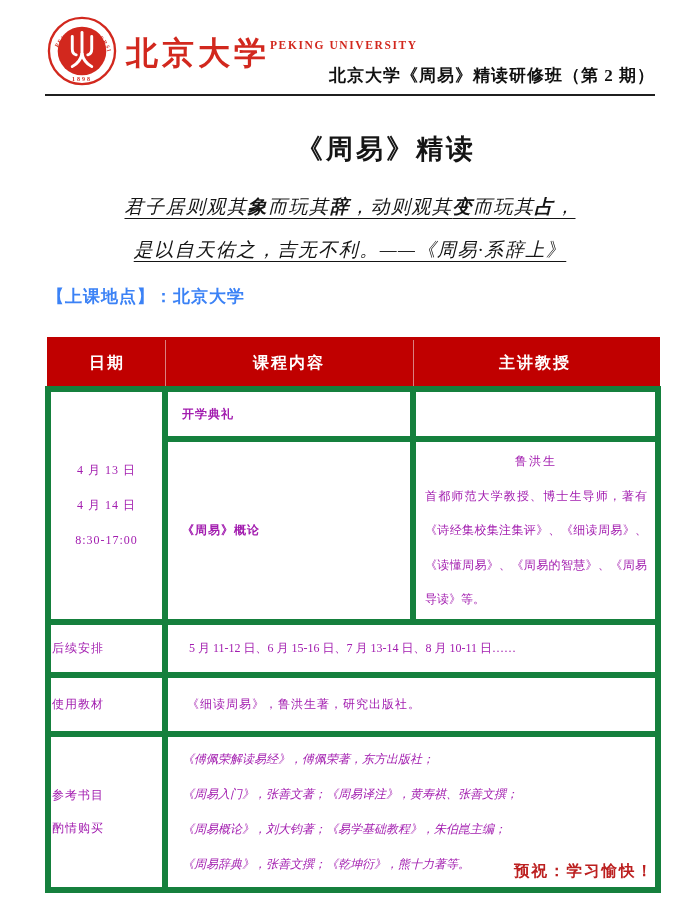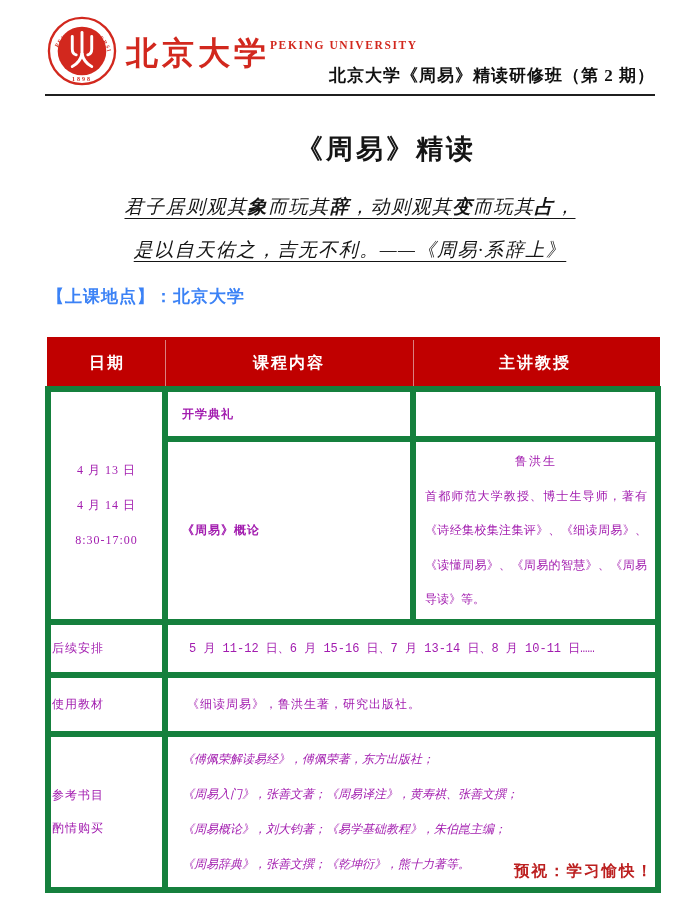--- a/index.html
+++ b/index.html
@@ -47,21 +47,21 @@
                font-weight:bold; font-size:16px; padding-left:14px; letter-spacing:1px; }
   .row-ceremony td { height:42px; }
   .row-course td { height:170px; vertical-align:middle; }
   .cell-prof { vertical-align:middle; padding:2px 8px 2px 9px; line-height:34.5px;
                font-size:15.5px; }
   .prof-name { text-align:center; letter-spacing:2px; }
   .prof-bio  { text-align:justify; }
   .cell-label { vertical-align:middle; font-size:16.5px;
                 letter-spacing:1px; line-height:33px; }
   .row-followup td { height:45px; vertical-align:middle; }
-  .cell-followup { padding-left:21px; font-size:15.5px; white-space:nowrap; overflow:hidden;font-family:Liberation Mono, monospace; }
+  .cell-followup { padding-left:21px; font-size:15.5px; white-space:nowrap; overflow:hidden; }
   .row-textbook td { height:51px; vertical-align:middle;margin-top:28px; }
   .cell-textbook { padding-left:19px; font-size:16.5px; letter-spacing:1px; }
   .row-ref td { height:142px; vertical-align:middle; }
   .cell-ref { padding:4px 4px 4px 14px; line-height:35px; font-size:15.8px;font-style:italic; }
 
   
   .footer-wish { position:absolute; right:46px; top:861px; color:#bc2020; font-weight:bold;
                  font-size:15.5px; letter-spacing:2px; }
 </style>
 </head>

